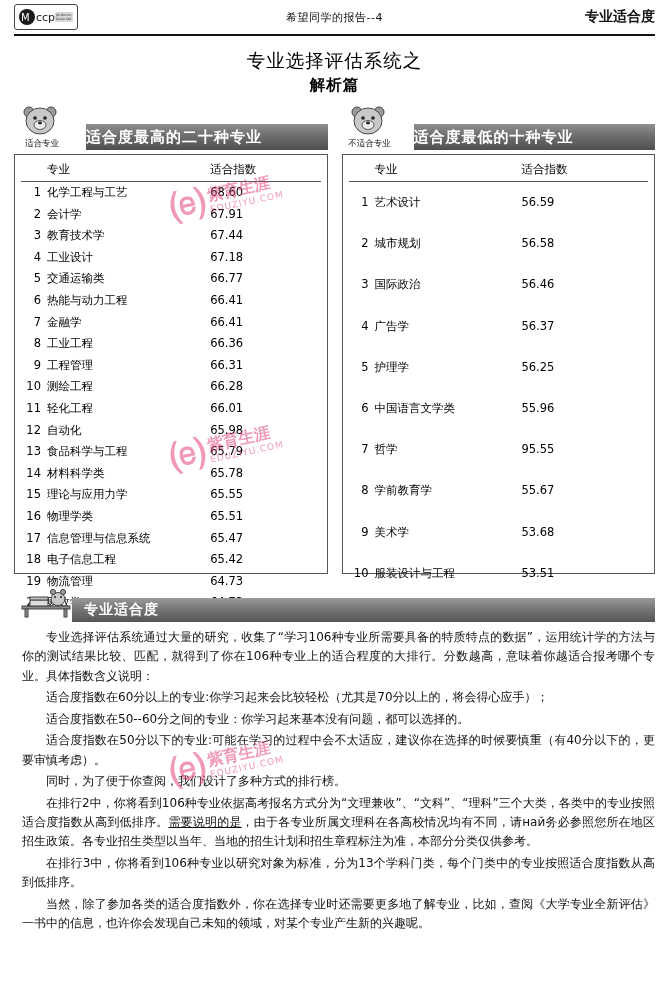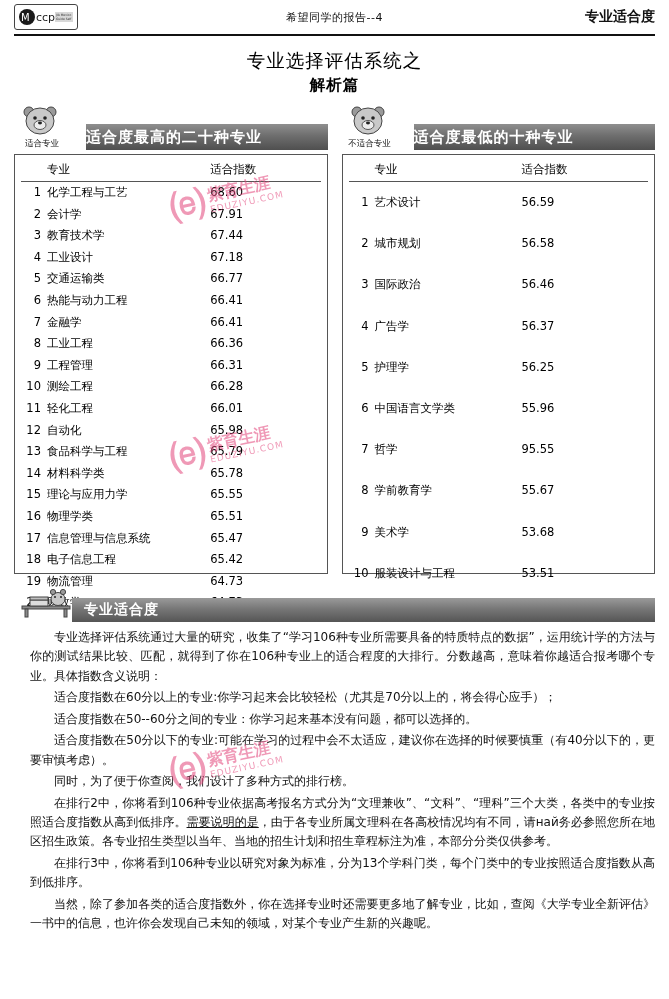--- a/index.html
+++ b/index.html
@@ -186,21 +186,21 @@
     margin-left: -6px;
   }
   .body-text {
     font-size: 12px;
     line-height: 1.62;
     margin-top: 6px;
     text-align: justify;
     color: #111;
   }
   .body-text p {
-    margin: 0 0 2px 16px;
+    margin: 0 0 2px 8px;
     text-indent: 2em;
   }
   .body-text .u { text-decoration: underline; }
 
   
   .wm {
     position: absolute;
     opacity: 0.55;
     pointer-events: none;
     transform: rotate(-12deg);

